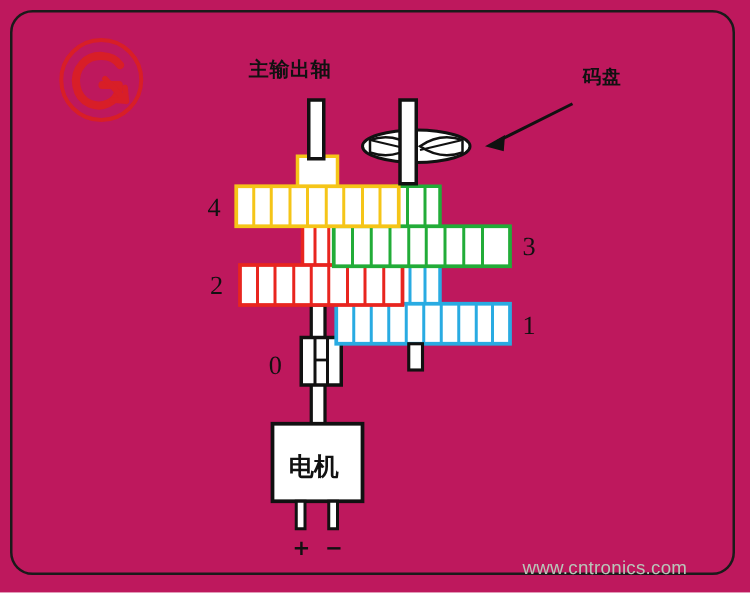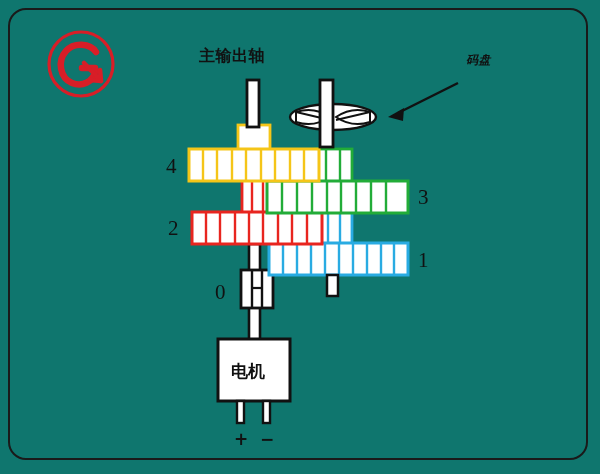--- a/index.html
+++ b/index.html
@@ -7,21 +7,21 @@
     padding: 0;
     background: #ffffff;
   }
   body {
     font-family: "Liberation Sans", sans-serif;
   }
   #stage {
     position: relative;
     width: 600px;
     height: 474px;
-    background: #0f766e;
+    background: #be185d;
     overflow: hidden;
   }
   #frame {
     position: absolute;
     left: 8px;
     top: 8px;
     width: 580px;
     height: 452px;
     border: 2px solid #1a1a1a;
     border-radius: 18px;
@@ -55,21 +55,21 @@
     position: absolute;
     font-family: "DejaVu Sans", sans-serif;
     font-size: 17px;
     font-weight: bold;
     color: #111111;
   }
   #motor-text {
     position: absolute;
     font-family: "DejaVu Sans", sans-serif;
     font-weight: bold;
-    font-size: 17px;
+    font-size: 20px;
     color: #111111;
     white-space: nowrap;
     text-align: right;
   }
   #watermark {
     position: absolute;
     left: 418px;
     top: 446px;
     font-family: "Liberation Sans", sans-serif;
     font-size: 15px;
@@ -196,32 +196,33 @@
     <g>
       <line x1="458" y1="83" x2="398" y2="113" stroke="#111111" stroke-width="2.4"></line>
       <polygon points="388,117 404,108 403,121" fill="#111111"></polygon>
     </g>
 
   </svg>
 
   <div class="cnlabel" style="left:199px; top:46px; font-size:16px;">主输出轴</div>
 
 
-  <div class="cnlabel" style="left:466px; top:52px; font-size:12px;font-style:italic;">码盘</div>
+  <div class="cnlabel" style="left:466px; top:52px; font-size:15px;">码盘</div>
 
   <div class="numlabel" style="left:166px; top:154px;">4</div>
 
   <div class="numlabel" style="left:168px; top:216px;">2</div>
 
   <div class="numlabel" style="left:418px; top:185px;">3</div>
 
   <div class="numlabel" style="left:418px; top:248px;">1</div>
 
   <div class="numlabel" style="left:215px; top:280px;">0</div>
 
   <div id="motor-text" style="left:231px; top:360px;">电机</div>
 
   <div class="signlabel" style="left:234px; top:429px;">+</div>
 
   <div class="signlabel" style="left:260px; top:429px;">−</div>
 
+  <div id="watermark">www.cntronics.com</div>
 
 </div>
 
 </body></html>

